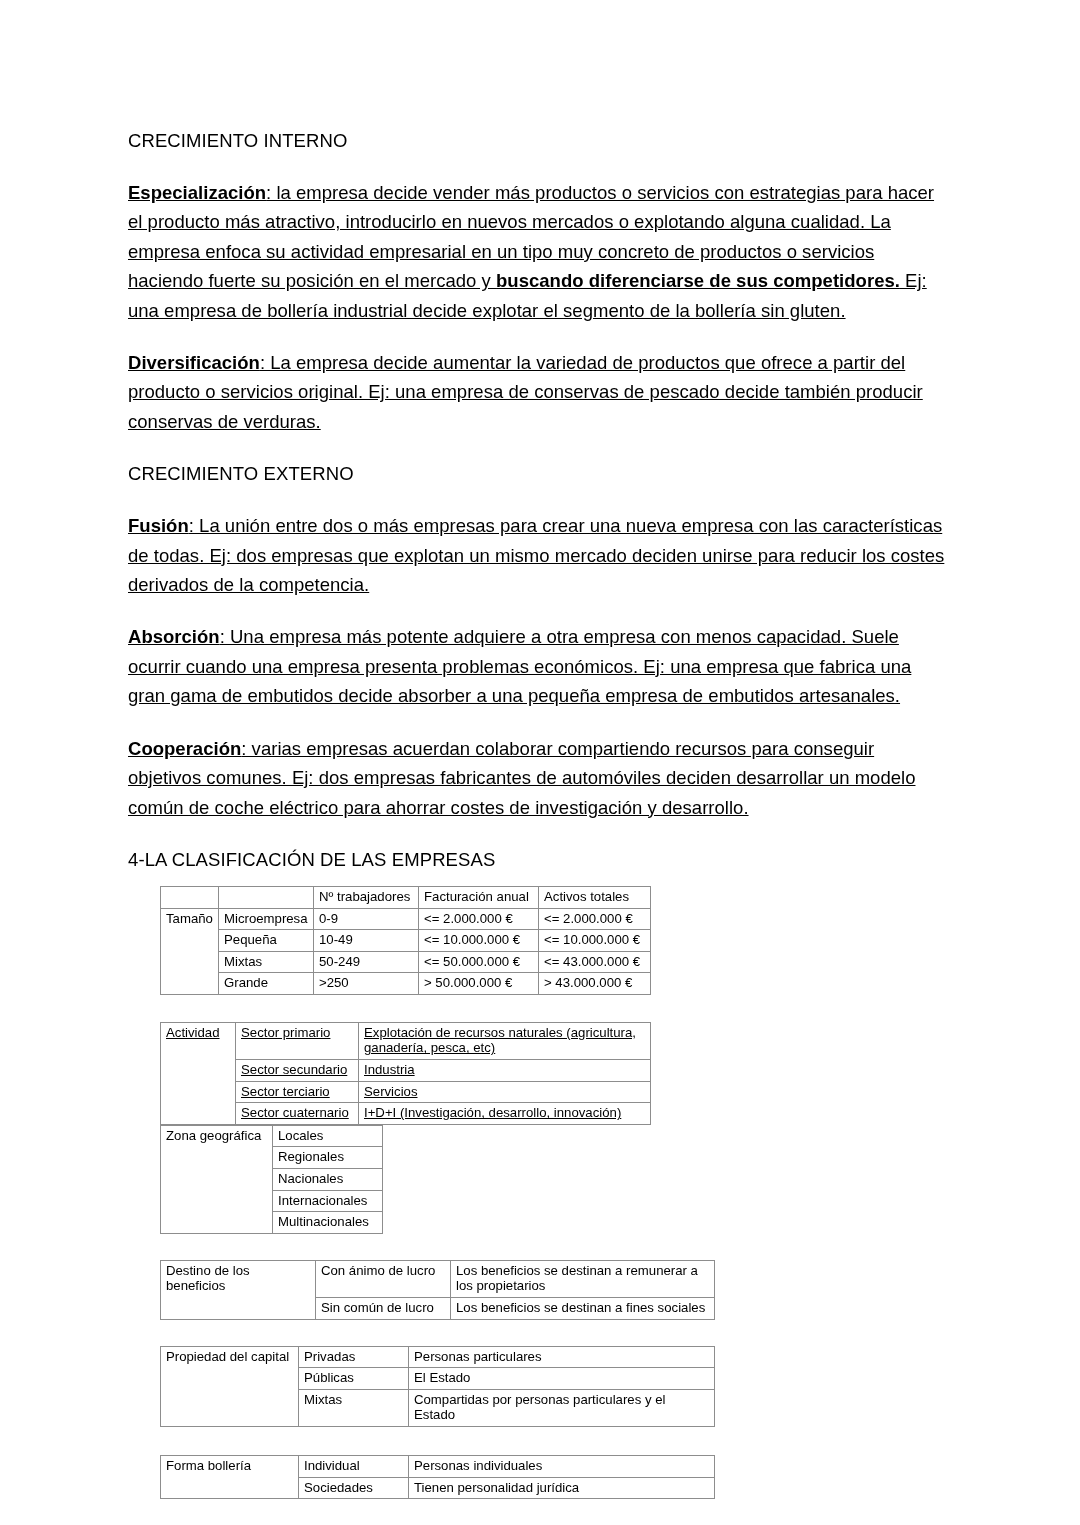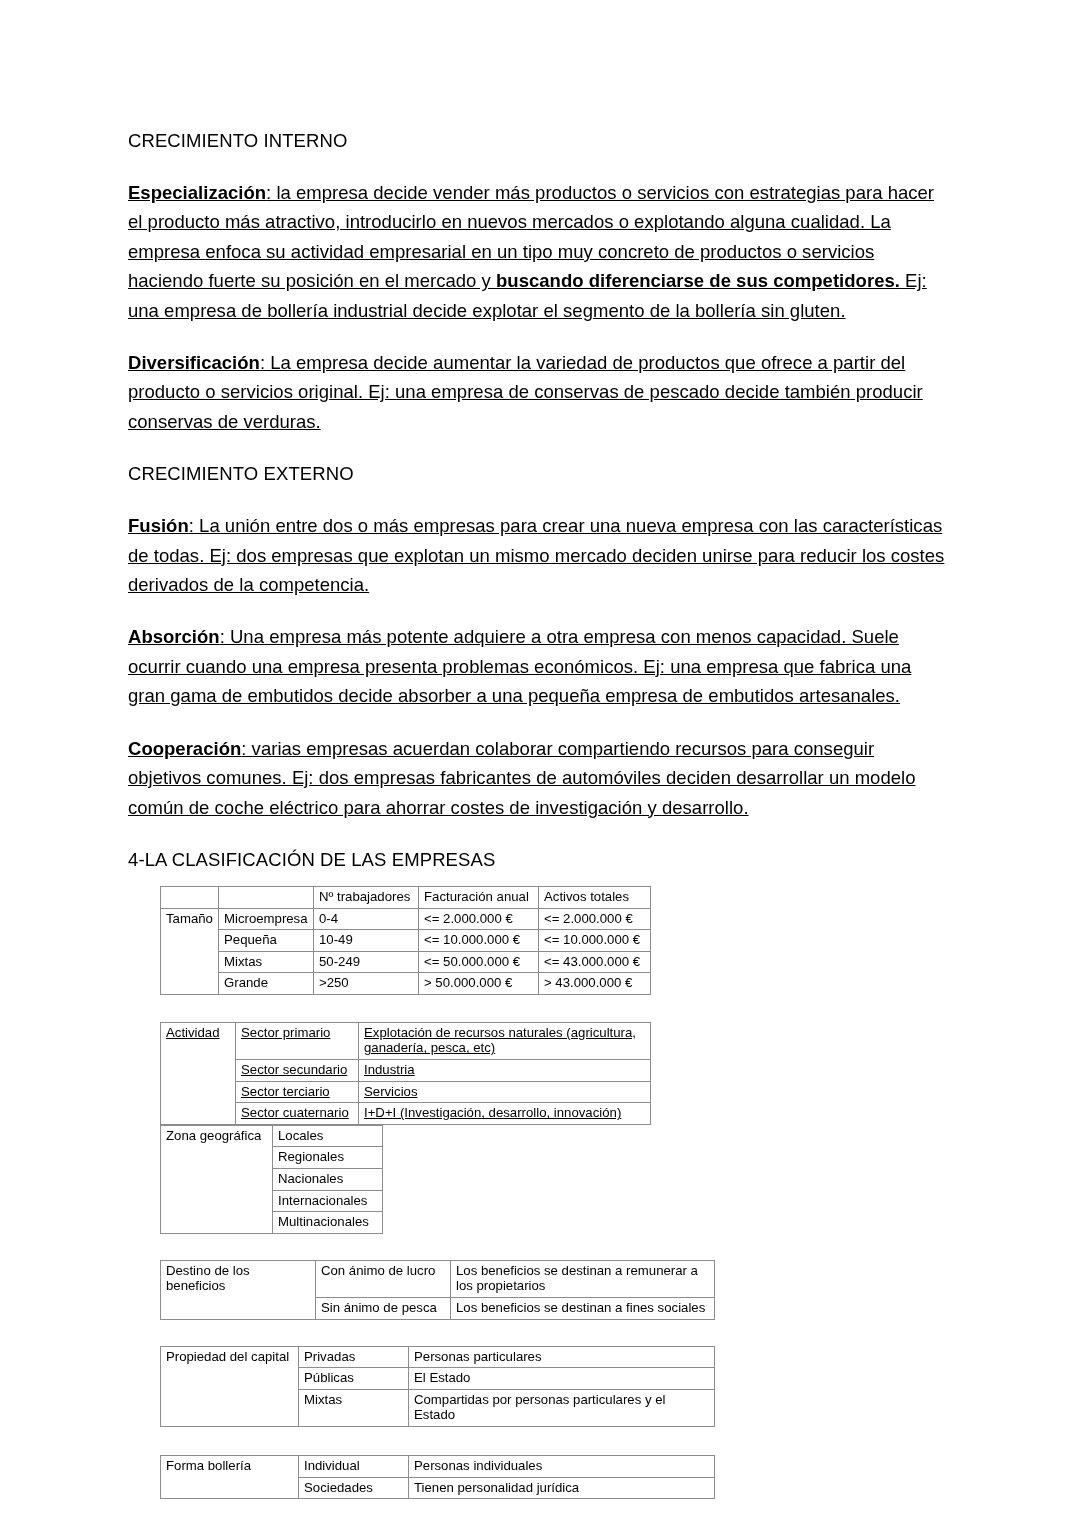--- a/index.html
+++ b/index.html
@@ -128,21 +128,21 @@
             <tr>
               <td class="blank"></td>
               <td class="blank"></td>
               <td>Nº trabajadores</td>
               <td>Facturación anual</td>
               <td>Activos totales</td>
             </tr>
             <tr>
               <td rowspan="4">Tamaño</td>
               <td>Microempresa</td>
-              <td>0-4</td>
+              <td>0-9</td>
               <td class="nowrapcell">&lt;=   2.000.000 €</td>
               <td class="nowrapcell">&lt;=   2.000.000 €</td>
             </tr>
             <tr>
               <td>Pequeña</td>
               <td>10-49</td>
               <td class="nowrapcell">&lt;= 10.000.000 €</td>
               <td class="nowrapcell">&lt;= 10.000.000 €</td>
             </tr>
             <tr>
@@ -224,21 +224,21 @@
               <col style="width:135px">
               <col style="width:264px">
           </colgroup>
           <tbody>
             <tr>
               <td rowspan="2">Destino de los beneficios</td>
               <td class="nowrapcell">Con ánimo de lucro</td>
               <td>Los beneficios se destinan a remunerar a los propietarios</td>
             </tr>
             <tr>
-              <td class="nowrapcell">Sin ánimo de pesca</td>
+              <td class="nowrapcell">Sin común de lucro</td>
               <td class="nowrapcell">Los beneficios se destinan a fines sociales</td>
             </tr>
           </tbody>
         </table>
       </div>
 
       <div class="tbl-wrap">
         <table class="doc-table" id="table-propiedad">
           <colgroup>
             <col style="width:138px">

